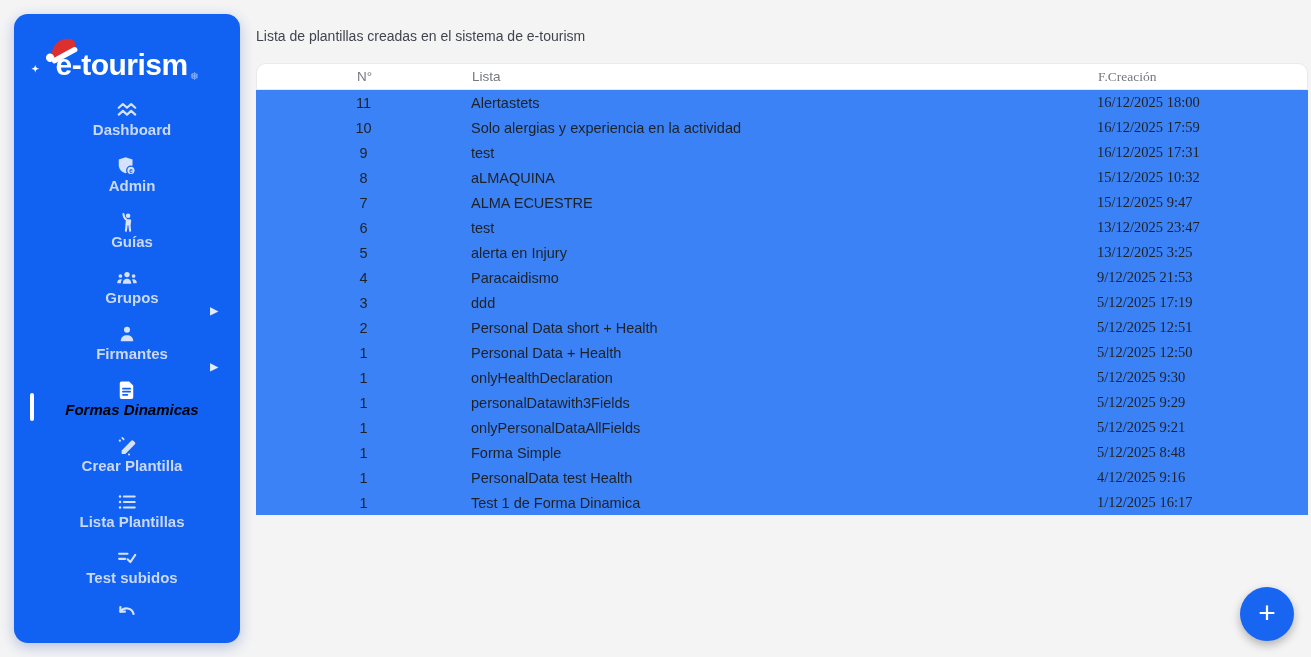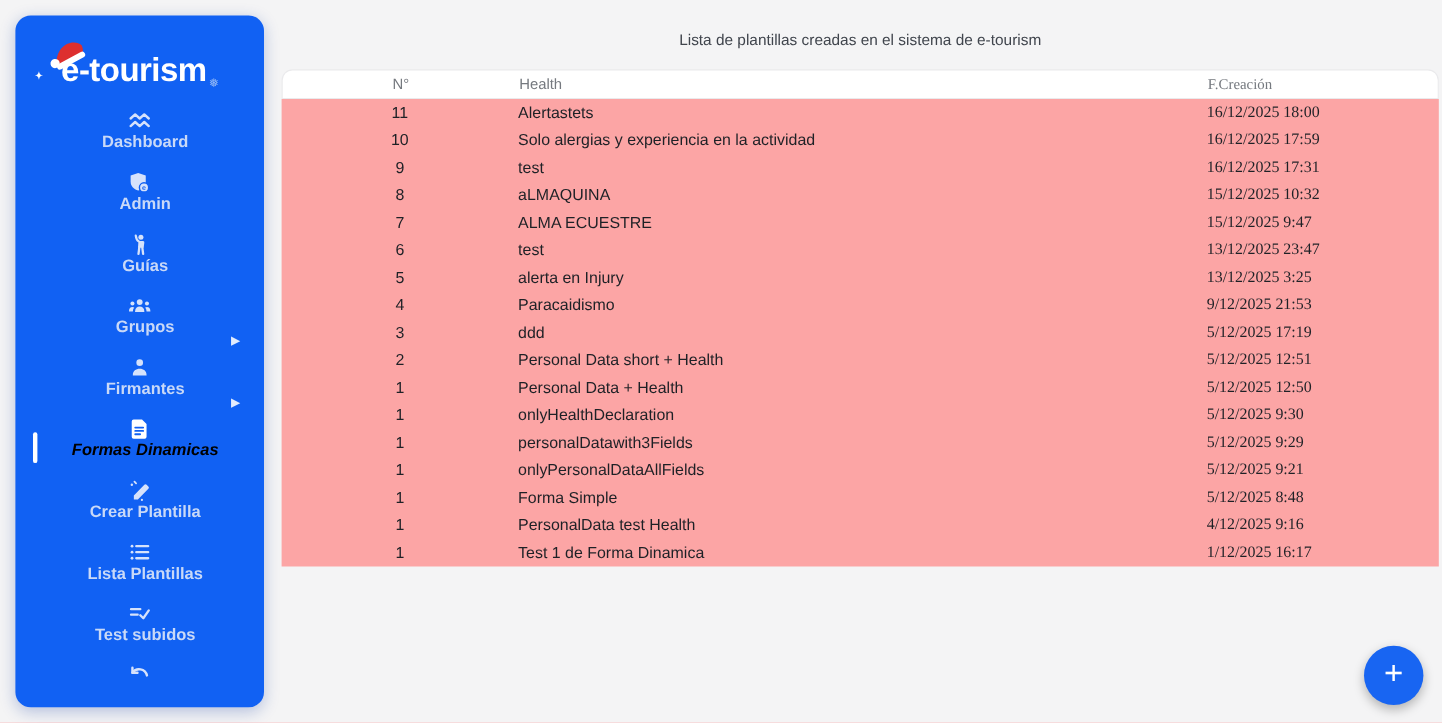--- a/index.html
+++ b/index.html
@@ -31,29 +31,29 @@
     display:flex;align-items:center;justify-content:center;color:#d6e2fb;}
   .nav-item .nicon svg{width:22px;height:22px;}
   .nav-item.active{color:#000000;font-style:italic;}
   .nav-item.active::before{
     content:"";position:absolute;left:16px;top:14px;width:4px;height:28px;
     background:#ffffff;border-radius:2px;
   }
   .chevron{margin-left:auto;color:#e3ecfd;font-size:10px;line-height:1;}
   
   .page-title{
-    position:absolute;left:256px;top:28px;width:1052px;text-align:center;
+    position:absolute;left:256px;top:28px;width:1052px;text-align:left;
     font-size:14px;color:#40454d;
   }
   .table-wrap{position:absolute;left:256px;top:63px;width:1052px;}
   .thead{
     display:flex;align-items:center;height:27px;background:#ffffff;
     border:1px solid #eaeaec;border-radius:10px 10px 0 0;box-sizing:border-box;
   }
-  .tbody{background:#fca5a5;}
+  .tbody{background:#3b82f6;}
   .trow{display:flex;align-items:center;height:25px;}
   .c1{width:215px;text-align:center;}
   .c2{width:626px;text-align:left;}
   .c3{flex:1;text-align:left;font-family:Liberation Serif, serif;}
   .th{color:#75797f;font-size:13.5px;}
   .td{color:#1e2126;font-size:14.5px;white-space:nowrap;overflow:hidden;}
   
   .fab{
     position:absolute;left:1240px;top:587px;width:54px;height:54px;
     border-radius:50%;background:#1865f2;color:#ffffff;cursor:pointer;
@@ -194,21 +194,21 @@
     </div>
 
   </div>
 </div>
 
 <div class="page-title">Lista de plantillas creadas en el sistema de e-tourism</div>
 
 <div class="table-wrap">
   <div class="thead">
     <div class="c1 th">N°</div>
-    <div class="c2 th">Health</div>
+    <div class="c2 th">Lista</div>
     <div class="c3 th">F.Creación</div>
   </div>
   <div class="tbody">
 
   <div class="trow">
       <div class="c1 td">11</div>
       <div class="c2 td">Alertastets</div>
       <div class="c3 td">16/12/2025 18:00</div>
     </div>
       <div class="trow">

